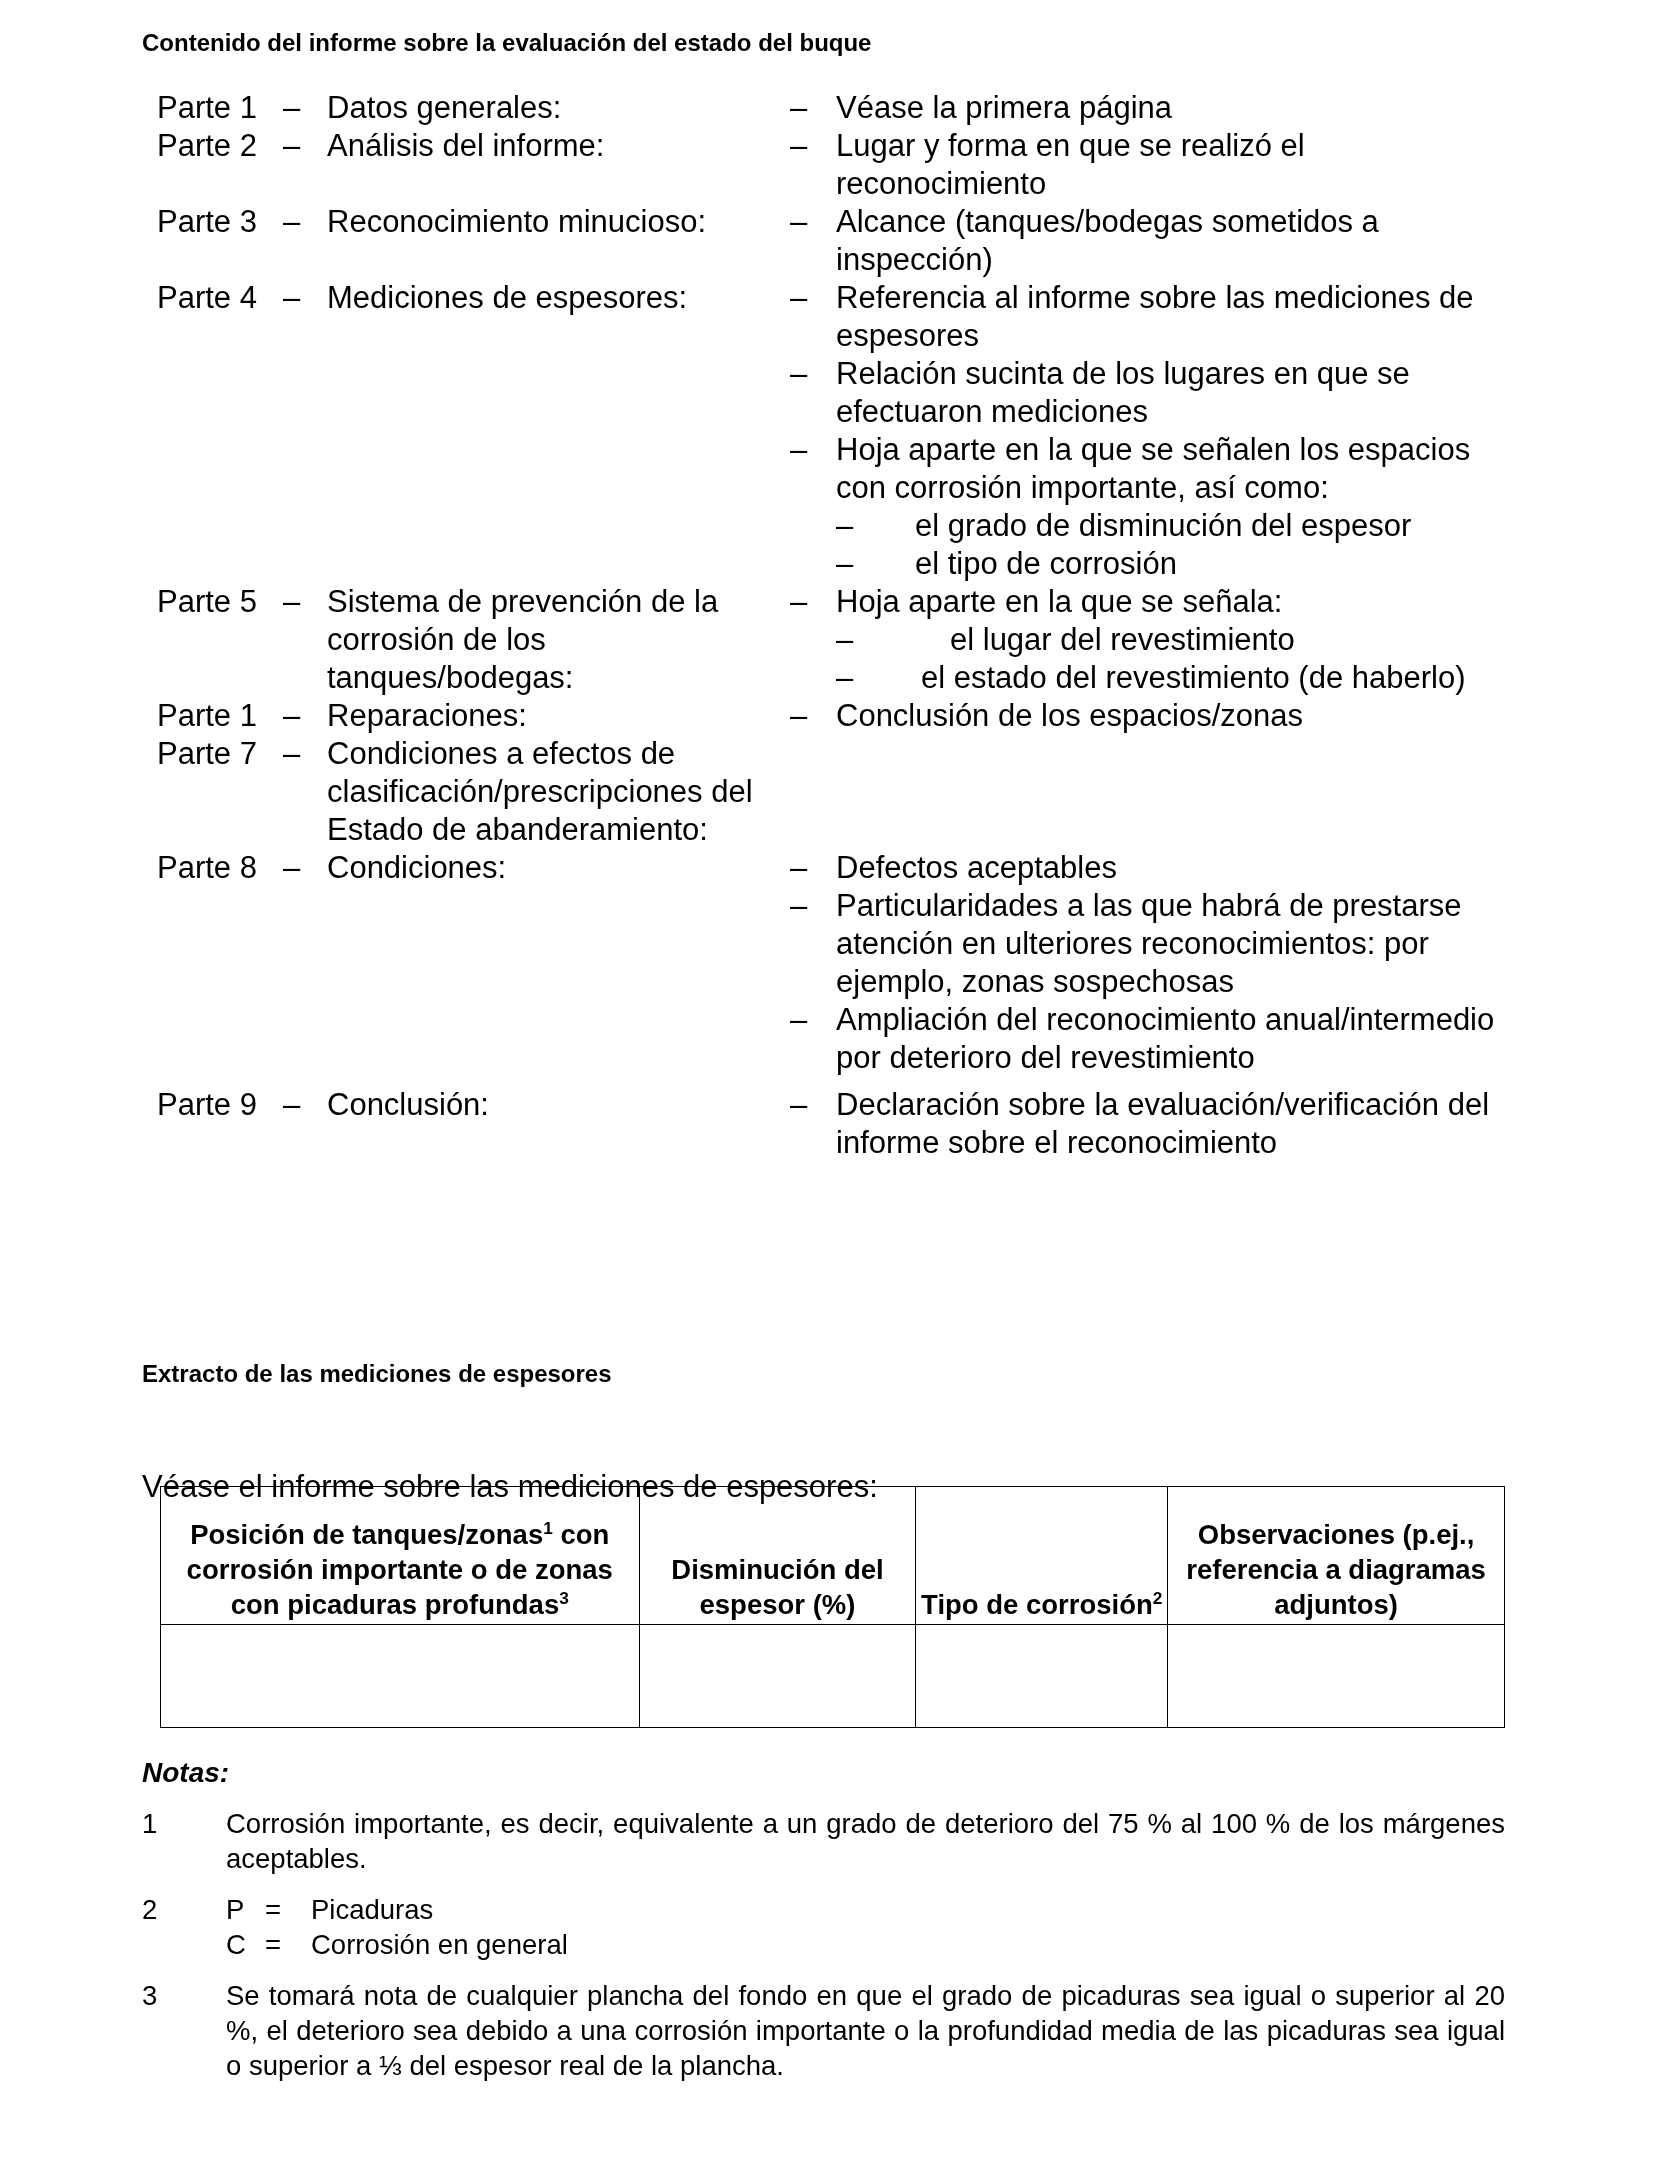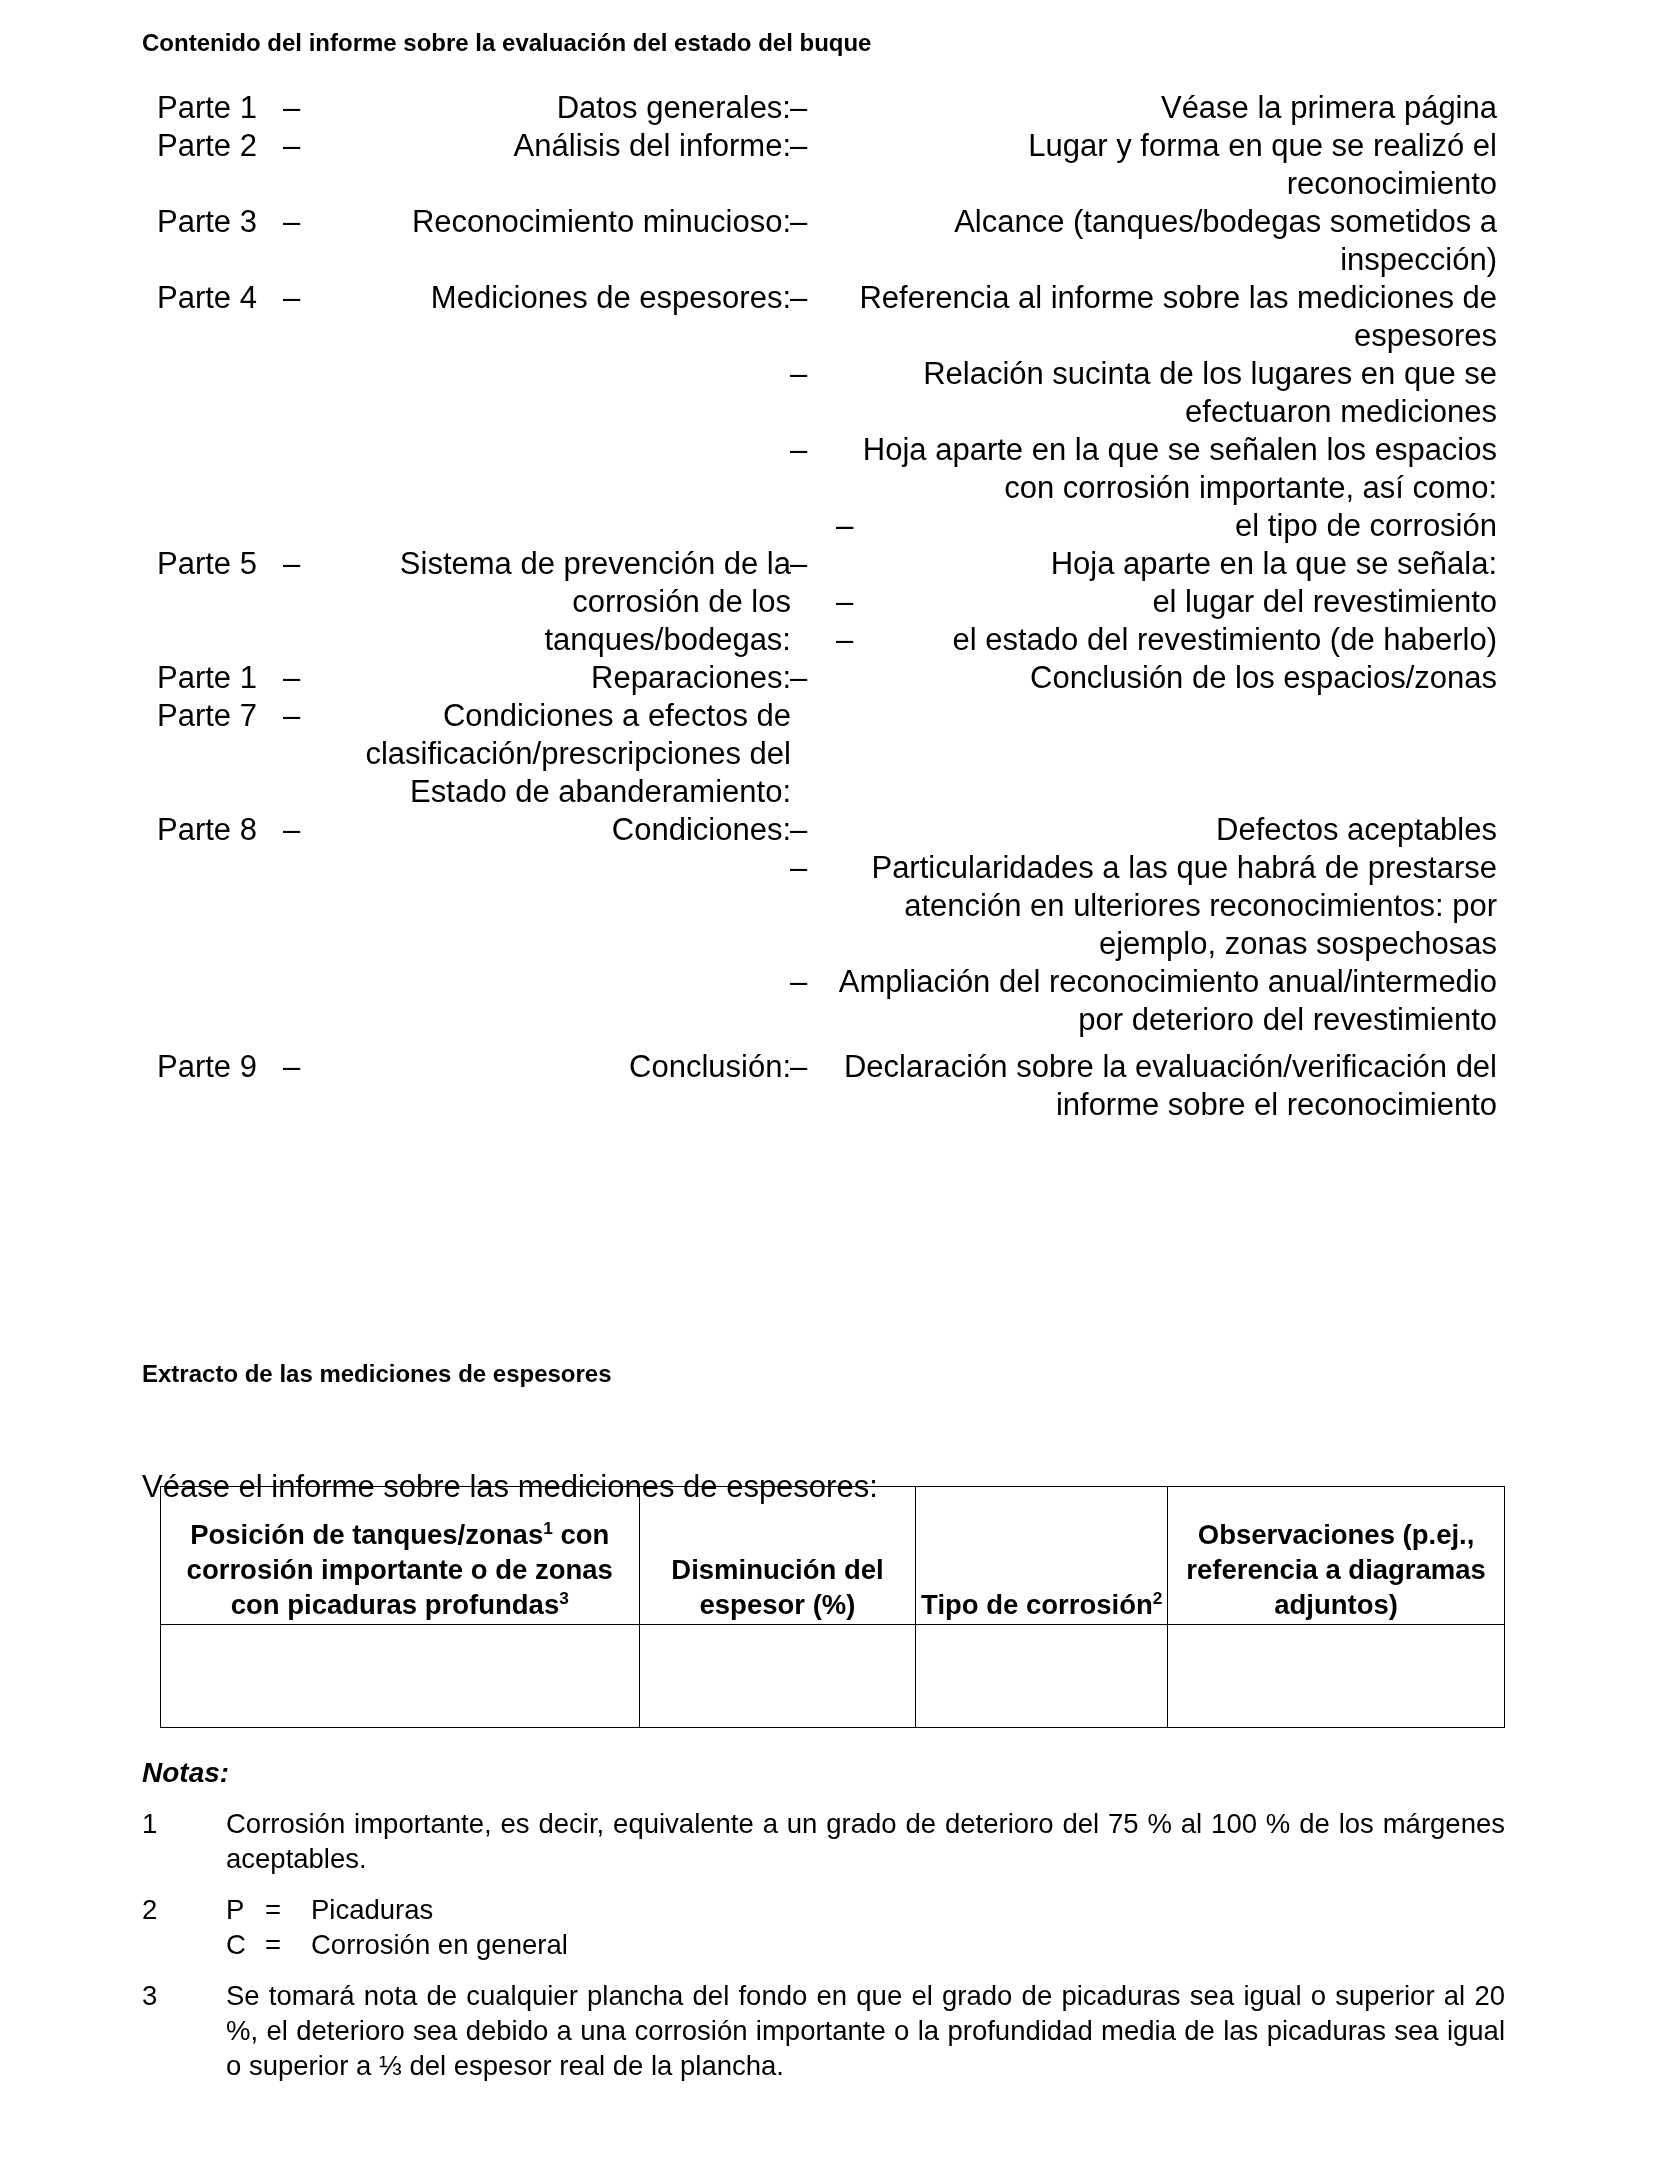--- a/index.html
+++ b/index.html
@@ -1,21 +1,21 @@
 <!DOCTYPE html>
 <html style="font-size:12.6px"><head>
 <meta charset="utf-8">
 <style>
   html, body { margin:0; padding:0; background:#ffffff; }
   body { width:1672px; height:2183px; position:relative; overflow:hidden;
          font-family:"Liberation Sans", sans-serif; color:#000; }
   .abs { position:absolute; }
   .title { left:142px; top:23.6px; font-size:24px; font-weight:bold; line-height:38px; white-space:nowrap; }
   .parts { position:absolute; left:0; top:89px; width:1672px; }
-  .row { position:relative; font-size:31px; line-height:38px;text-align:right; }
+  .row { position:relative; font-size:31px; line-height:38px; }
   .row .pl { position:absolute; left:157px; top:0; white-space:nowrap; }
   .row .pd { position:absolute; left:283px; top:0; }
   .row .lab { position:absolute; left:327px; top:0; width:464px; }
   .row .rd { position:absolute; left:790px; }
   .row .desc { margin-left:836px; width:661px; }
   .h2 { left:142px; top:1355px; font-size:24px; font-weight:bold; line-height:38px; white-space:nowrap; }
   .intro { left:142px; top:1420px; font-size:31px; line-height:38px; white-space:nowrap;margin-top:48px; }
   table.meas { position:absolute; left:160px; top:1486px; width:1345px; border-collapse:collapse; }
   table.meas th, table.meas td { border:1.6px solid #000; padding:0 4.7px; }
   table.meas th { font-size:27.5px; font-weight:bold; line-height:35px; text-align:center; vertical-align:bottom; height:135px; padding-bottom:1.6px; }
@@ -63,20 +63,21 @@
     <div class="row">
       <span class="pl">Parte 4</span>
       <span class="pd">–</span>
       <span class="lab">Mediciones de espesores:</span>
       <div class="desc">
         <div style="position: relative;"><span class="rd" style="left: -46px;">–</span><span class="">Referencia al informe sobre las mediciones de espesores</span></div>
         <div style="position: relative;"><span class="rd" style="left: -46px;">–</span><span class="">Relación sucinta de los lugares en que se efectuaron mediciones</span></div>
         <div style="position: relative;"><span class="rd" style="left: -46px;">–</span><span class="">Hoja aparte en la que se señalen los espacios con corrosión importante, así como:</span></div>
         <div style="position: relative;">
           <span class="" style="position: absolute; left: 0px;">–</span>
+          <span class="" style="display: block; margin-left: 79px;">el grado de disminución del espesor</span>
         </div>
         <div style="position: relative;">
           <span class="" style="position: absolute; left: 0px;">–</span>
           <span class="" style="display: block; margin-left: 79px;">el tipo de corrosión</span>
         </div>
       </div>
     </div>
     <div class="row">
       <span class="pl">Parte 5</span>
       <span class="pd">–</span>

